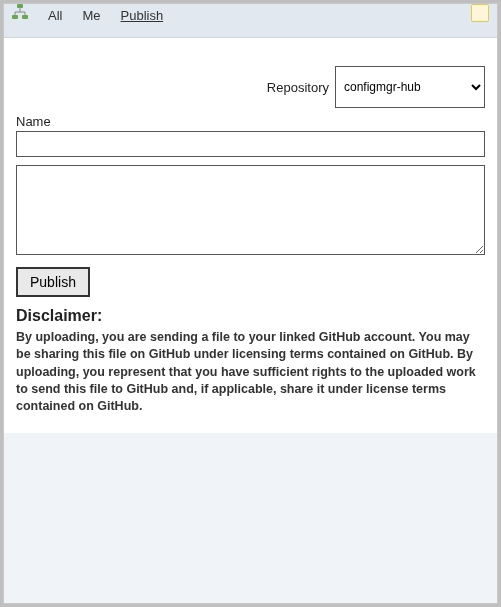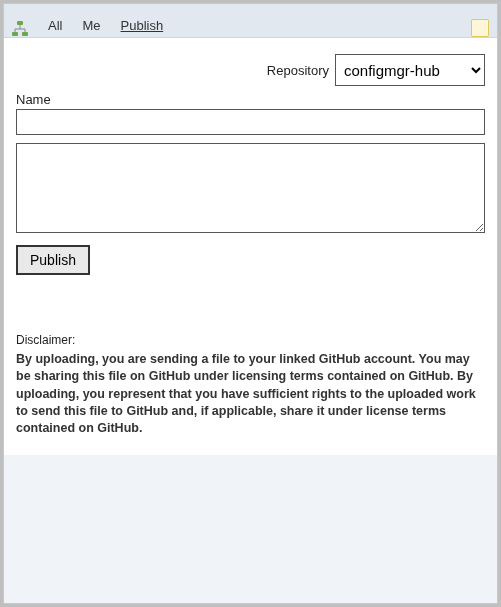--- a/index.html
+++ b/index.html
@@ -16,21 +16,21 @@
   .app {
     background: #f0f4f8;
     width: 100%;
     height: 100%;
     border: 1px solid #c8c8c8;
     display: flex;
     flex-direction: column;
   }
   .tabbar {
     display: flex;
-    align-items: flex-end;
+    align-items: flex-start;
     height: 34px;
     padding: 0 8px;
     background: #e1e8ef;
     border-bottom: 1px solid #d0d6dc;
     position: relative;
   }
   .tabbar .tree-icon {
     width: 16px; height: 16px;
     margin-right: 10px;
     position: relative;
@@ -58,31 +58,32 @@
     padding: 16px 12px 18px 12px;
     display: flex;
     flex-direction: column;
   }
   .repo-row {
     display: flex;
     align-items: center;
     justify-content: flex-end;
     gap: 6px;
     margin-bottom: 6px;
+    margin-top: 12px;
   }
   .repo-row label {
     font-size: 13px;
     color: #222;
   }
   .repo-row select {
     width: 150px;
-    height: 32px;
+    height: 42px;
     border: 1px solid #555;
     background: #fff;
-    font-size: 15px;
+    font-size: 12px;
     padding: 1px 4px;
   }
   .field-label {
     font-size: 13px;
     margin-bottom: 2px;
   }
   .text-input {
     width: 100%;
     height: 26px;
     border: 1px solid #555;
@@ -103,25 +104,24 @@
   .publish-btn {
     align-self: flex-start;
     border: 2px solid #333;
     background: #e9e9e9;
     padding: 5px 12px;
     font-size: 14px;
     cursor: pointer;
     margin-bottom: 10px;
   }
   .disclaimer-head {
-    font-size: 12px;
-    font-weight: 400;
+    font-size: 16px;
+    font-weight: 700;
     margin-bottom: 4px;
     color: #222;
-    margin-top: 48px;
   }
   .disclaimer-text {
     font-size: 12.5px;
     line-height: 1.38;
     color: #333;
     font-weight: bold;
   }
   .lower-fill {
     flex: 1;
     background: #f0f4f8;

